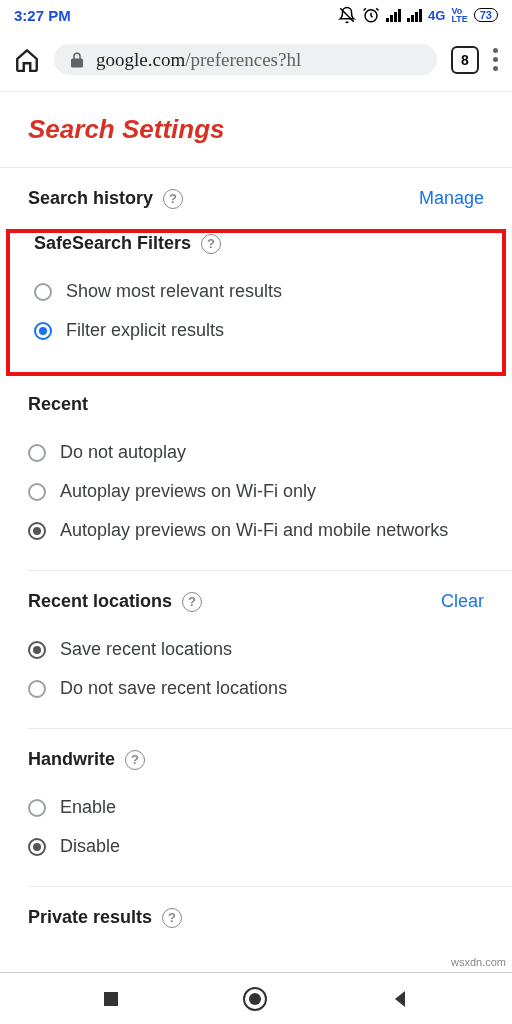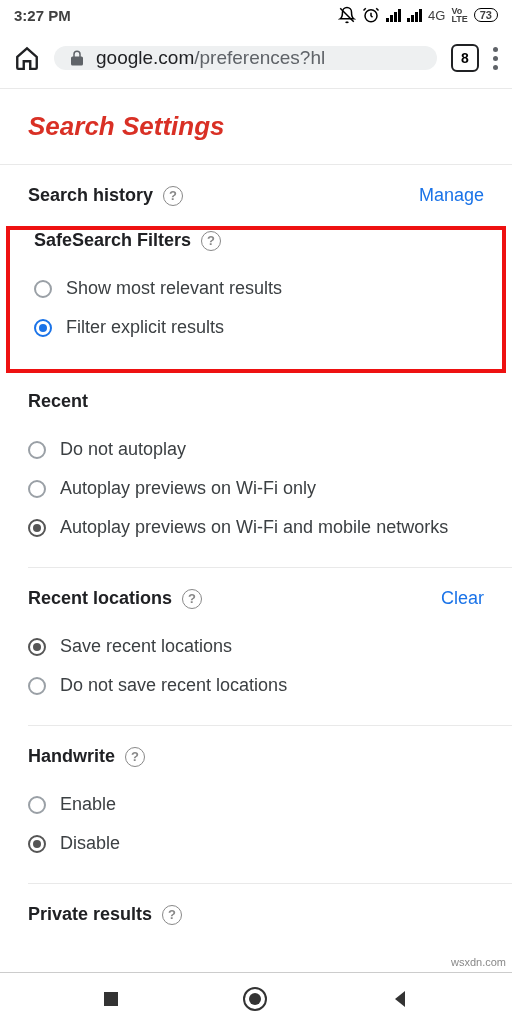--- a/index.html
+++ b/index.html
@@ -1,31 +1,31 @@
 <!DOCTYPE html>
 <html><head>
 <meta charset="utf-8">
 <style>
   * { box-sizing: border-box; margin: 0; padding: 0; }
   html, body { width: 512px; height: 1024px; font-family: Arial, Helvetica, sans-serif; background: #fff; overflow: hidden; }
   body { position: relative; }
 
   
-  .status-bar { height: 30px; display:flex; align-items:center; justify-content:space-between; padding:0 14px; font-size:15px; font-weight:600; color:#404040; }
+  .status-bar { height: 30px; display:flex; align-items:center; justify-content:space-between; padding:0 14px; font-size:15px; font-weight:600; color:#1d4ed8; }
   .status-right { display:flex; align-items:center; gap:6px; font-size:13px; font-weight:500; }
   .sig { display:inline-flex; align-items:flex-end; gap:1px; }
   .sig i { width:3px; background:#000; display:inline-block; }
   .sig i:nth-child(1){height:4px} .sig i:nth-child(2){height:7px} .sig i:nth-child(3){height:10px} .sig i:nth-child(4){height:13px}
   .batt { border:1.5px solid #000; border-radius:8px; padding:0 5px; font-size:11px; font-weight:700; }
   .vo { font-size:9px; line-height:8px; font-weight:700; }
 
   
   .chrome { display:flex; align-items:center; gap:14px; padding:14px 14px 16px 14px; }
   .home-ic, .menu-ic { flex:0 0 auto; }
-  .url-pill { flex:1; background:#eef0f1; border-radius:22px; height:24px; display:flex; align-items:center; gap:10px; padding:0 14px; color:#5f6368; font-size:19px; white-space:nowrap; overflow:hidden; }
+  .url-pill { flex:1; background:#eef0f1; border-radius:22px; height:31px; display:flex; align-items:center; gap:10px; padding:0 14px; color:#5f6368; font-size:19px; white-space:nowrap; overflow:hidden;font-family:Liberation Serif, serif; }
   .url-host { color:#202124; }
   .tab-count { width:28px; height:28px; border:2px solid #202124; border-radius:6px; display:flex; align-items:center; justify-content:center; font-size:14px; font-weight:700; }
   .dots { display:flex; flex-direction:column; gap:4px; }
   .dots i { width:5px; height:5px; background:#5f6368; border-radius:50%; }
 
   .hr { height:1px; background:#e9e9e9; width:100%; }
 
   .title { color:#d93025; font-size:26px; padding:22px 28px;font-style:italic; }
 
   
@@ -71,21 +71,21 @@
         <i></i>
         <i></i>
         <i></i>
       </span>
     <span class="sig">
         <i></i>
         <i></i>
         <i></i>
         <i></i>
       </span>
-    <span style="font-weight:400">4G</span>
+    <span style="font-weight:700">4G</span>
     <span class="vo">Vo<br>LTE</span>
     <span class="batt">73</span>
   </div>
 </div>
 
 <div class="chrome">
   <svg class="home-ic" width="26" height="26" viewBox="0 0 24 24" fill="none" stroke="#202124" stroke-width="2.2">
       <path d="M3 11l9-8 9 8v10a1 1 0 01-1 1h-5v-7h-6v7H4a1 1 0 01-1-1z"></path>
     </svg>
   <div class="url-pill">

